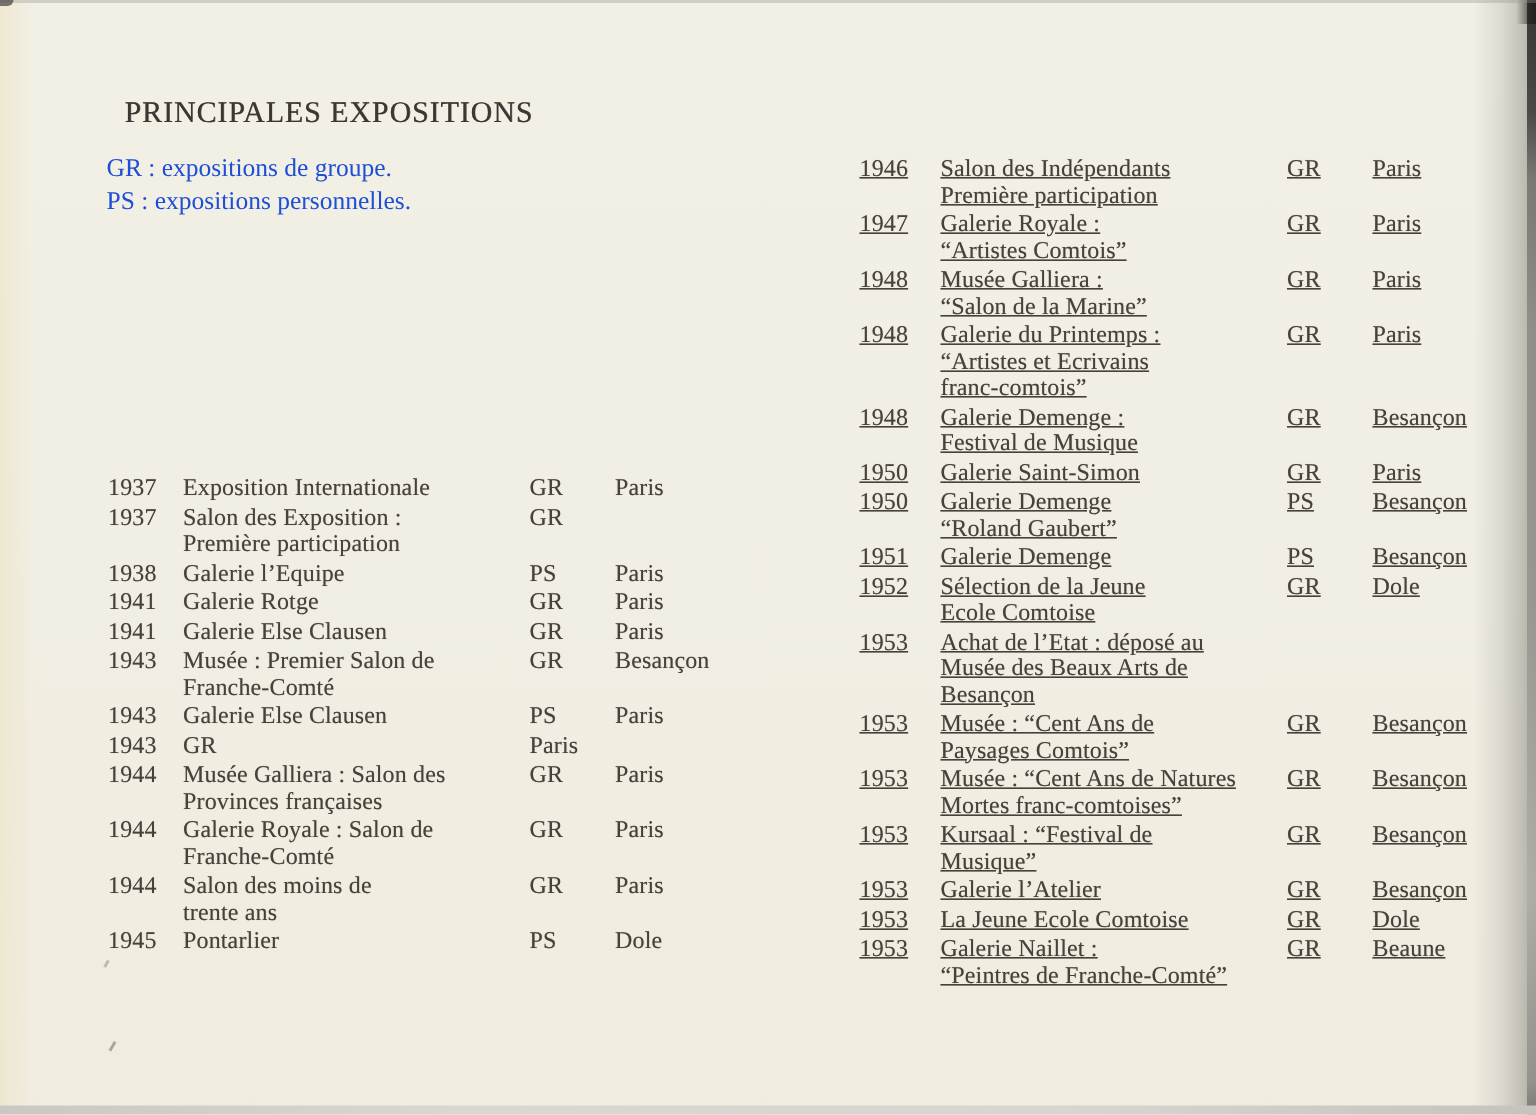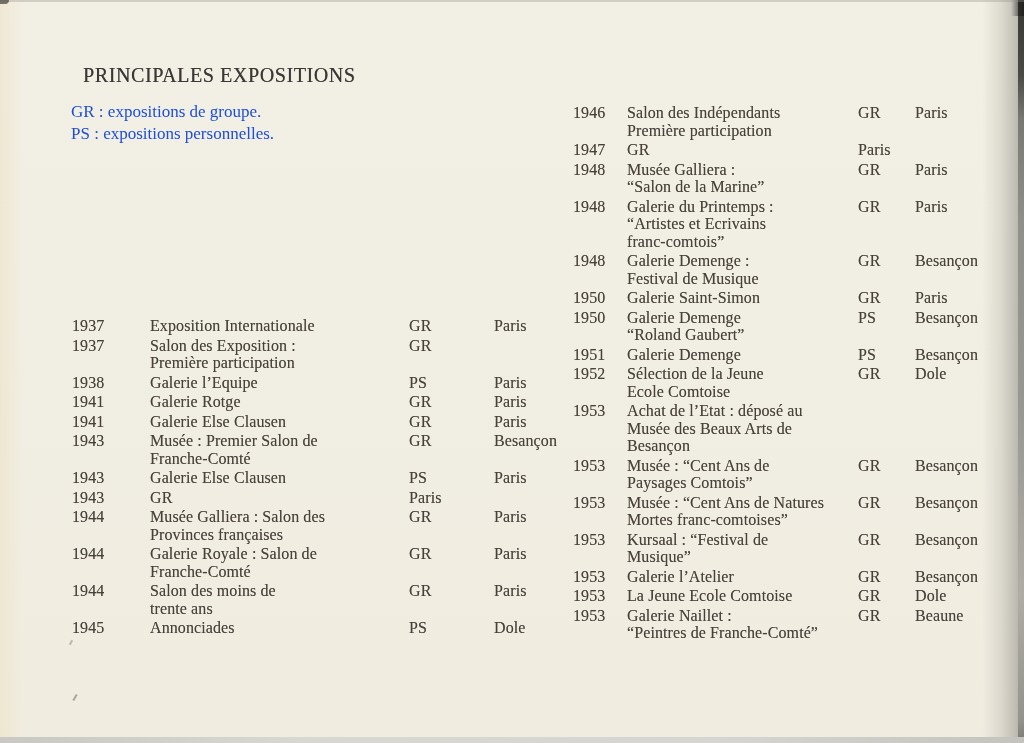--- a/index.html
+++ b/index.html
@@ -115,26 +115,26 @@
   }
   .col {
     position: absolute;
     font-size: 16px;
     line-height: 17.5px;
     letter-spacing: 0.1px;
     color: #474139;
     text-shadow: 0 0 0.5px rgba(71,65,57,0.45);
   }
   .col-left  { left: 72px;  top: 317px; width: 430px; }
-  .col-right { left: 573px; top: 104px; width: 440px; }
+  .col-right { left: 573px; top: 104px; width: 440px; text-decoration: underline; }
   .entry {
     display: grid;
     margin-bottom: 2px;
   }
-  .col-left  .entry { grid-template-columns: 50px 231px 57px 1fr; gap: 28px; }
+  .col-left  .entry { grid-template-columns: 50px 231px 57px 1fr; }
   .col-right .entry { grid-template-columns: 54px 231px 57px 1fr; }
   .entry .year, .entry .type, .entry .city {
     white-space: nowrap;
   }
   .entry .desc .line { white-space: nowrap; }
 </style>
 </head>
 <body>
 
 <div class="paper"></div>
@@ -242,38 +242,42 @@
         <div class="desc">
           <div class="line">Salon des moins de</div>
           <div class="line">trente ans</div>
         </div>
         <div class="type">GR</div>
         <div class="city">Paris</div>
       </div>
       <div class="entry">
         <div class="year">1945</div>
         <div class="desc">
-          <div class="line">Annonciades</div>
+          <div class="line">Pontarlier</div>
         </div>
         <div class="type">PS</div>
         <div class="city">Dole</div>
       </div>
     </div>
   <div class="col col-right" id="col-right">
       <div class="entry">
         <div class="year">1946</div>
         <div class="desc">
           <div class="line">Salon des Indépendants</div>
           <div class="line">Première participation</div>
         </div>
         <div class="type">GR</div>
         <div class="city">Paris</div>
       </div>
       <div class="entry">
         <div class="year">1947</div>
+        <div class="desc">
+          <div class="line">Galerie Royale :</div>
+          <div class="line">“Artistes Comtois”</div>
+        </div>
         <div class="type">GR</div>
         <div class="city">Paris</div>
       </div>
       <div class="entry">
         <div class="year">1948</div>
         <div class="desc">
           <div class="line">Musée Galliera :</div>
           <div class="line">“Salon de la Marine”</div>
         </div>
         <div class="type">GR</div>

